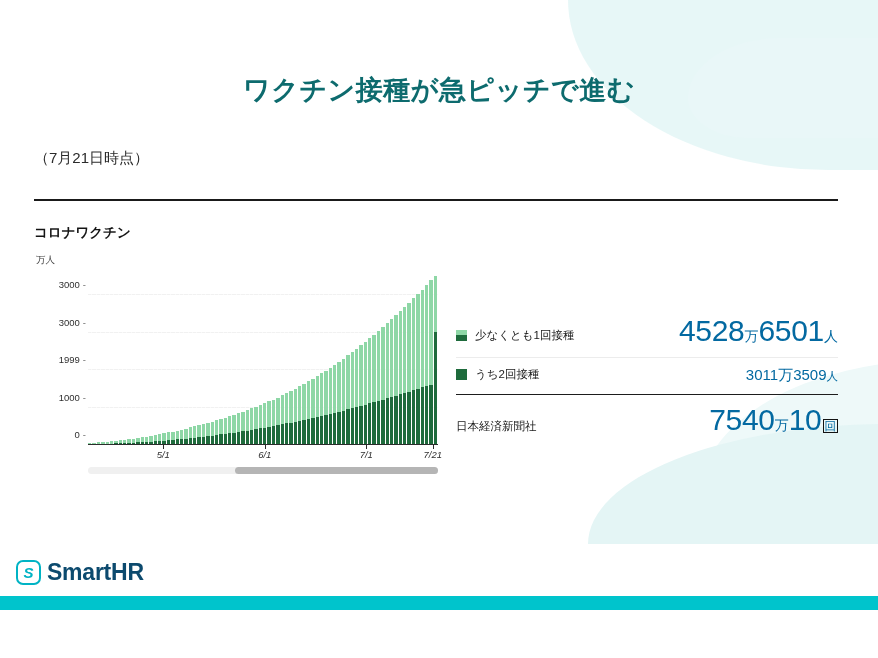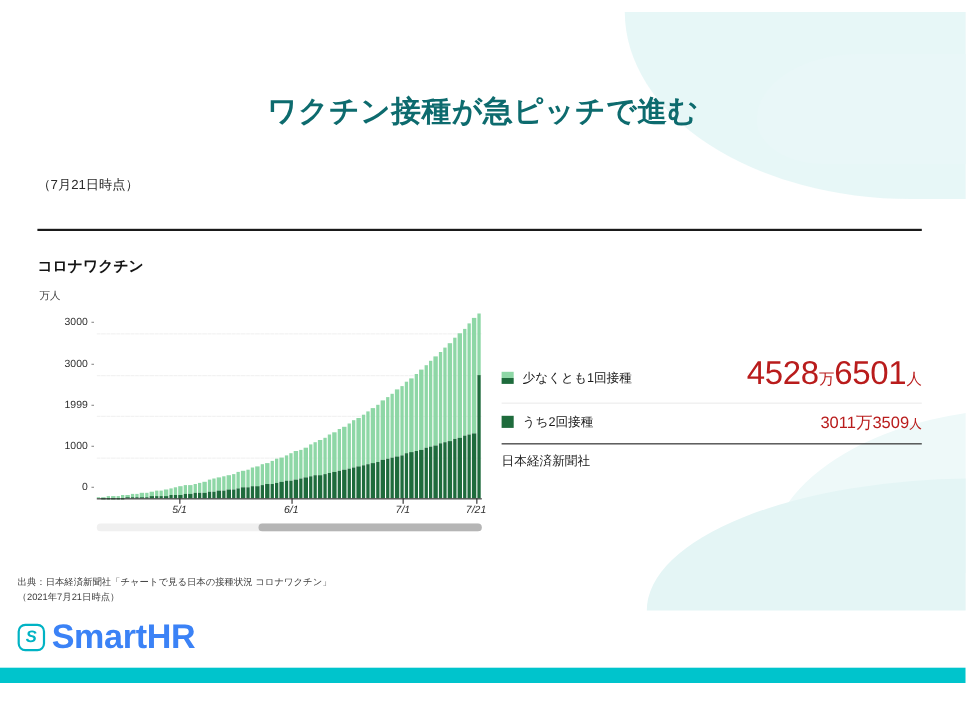--- a/index.html
+++ b/index.html
@@ -11,21 +11,20 @@
     background: #ffffff;
     font-family: "Liberation Sans", "DejaVu Sans", sans-serif;
   }
 
   #slide {
     position: relative;
     width: 878px;
     height: 610px;
     background: #ffffff;
     overflow: hidden;
-    margin-top: 11px;
   }
 
   
   .deco { position: absolute; pointer-events: none; }
 
   .deco-top {
     top: -130px;
     right: -110px;
     width: 420px;
     height: 300px;
@@ -88,21 +87,21 @@
   }
 
   .card-head-title {
     font-size: 14.5px;
     font-weight: bold;
     color: #141414;
     letter-spacing: .01em;
   }
   .card-head-sub {
     margin-top: 9px;
-    font-size: 12px;
+    font-size: 15px;
     color: #2b2b2b;
   }
 
   .rule {
     margin-top: 31px;
     border-top: 2px solid #1a1a1a;
     height: 0;
   }
 
   .section-title {
@@ -248,21 +247,21 @@
     width: 11px; height: 11px;
     margin-right: 8px;
     flex: 0 0 11px;
     display: block;
   }
   .swatch.split {
     background: linear-gradient(to bottom, #8ed7a6 0 50%, #1e6b3c 50% 100%);
   }
   .swatch.solid { background: #1e6b3c; }
 
-  .stat-value { white-space: nowrap; color: #b91c1c; text-align: right; }
+  .stat-value { white-space: nowrap; color: #0369a1; text-align: right; }
   .stat-value .big { font-size: 30px; letter-spacing: -.01em; }
   .stat-value .sml { font-size: 14px; }
   .stat-value .mid { font-size: 15px; }
   .stat-value .mid-sml { font-size: 11.5px; }
   .stat-value .boxed {
     font-size: 11.5px;
     border: 1.2px solid #121212;
     padding: 0 1px;
     margin-left: 1px;
   }
@@ -291,23 +290,23 @@
     display: flex;
     align-items: center;
     justify-content: center;
     color: #00b3c4;
     font-size: 15px;
     font-weight: bold;
     font-style: italic;
     margin-right: 6px;
   }
   .logo-text {
-    font-size: 31px;
+    font-size: 23px;
     font-weight: bold;
-    color: #3b82f6;
+    color: #0c4a6e;
     letter-spacing: -.01em;
   }
 </style>
 </head>
 <body>
 
 <div id="slide">
 
   <div class="deco deco-top"></div>
   <div class="deco deco-top2"></div>
@@ -700,30 +699,27 @@
             <div class="stat-label">
               <span class="swatch solid"></span>
               <span>うち2回接種</span>
             </div>
             <div class="stat-value"><span class="mid">3011</span><span class="mid">万</span><span class="mid">3509</span><span class="mid-sml">人</span></div>
           </div>
           <div class="stat-row ">
             <div class="stat-label">
               <span>日本経済新聞社</span>
             </div>
+            <div class="stat-value"><span class="big">7540</span><span class="sml">万</span><span class="big">10</span><span class="boxed">回</span></div>
           </div>
         </div>
 
     </div>
   </div>
 
-  <div class="source">
-    <div>出典：日本経済新聞社「チャートで見る日本の接種状況 コロナワクチン」</div>
-    <div>（2021年7月21日時点）</div>
-  </div>
 
   <div class="logo">
     <div class="logo-mark">S</div>
     <div class="logo-text">SmartHR</div>
   </div>
 
   <div class="bottom-bar"></div>
 </div>
 
 </body></html>

